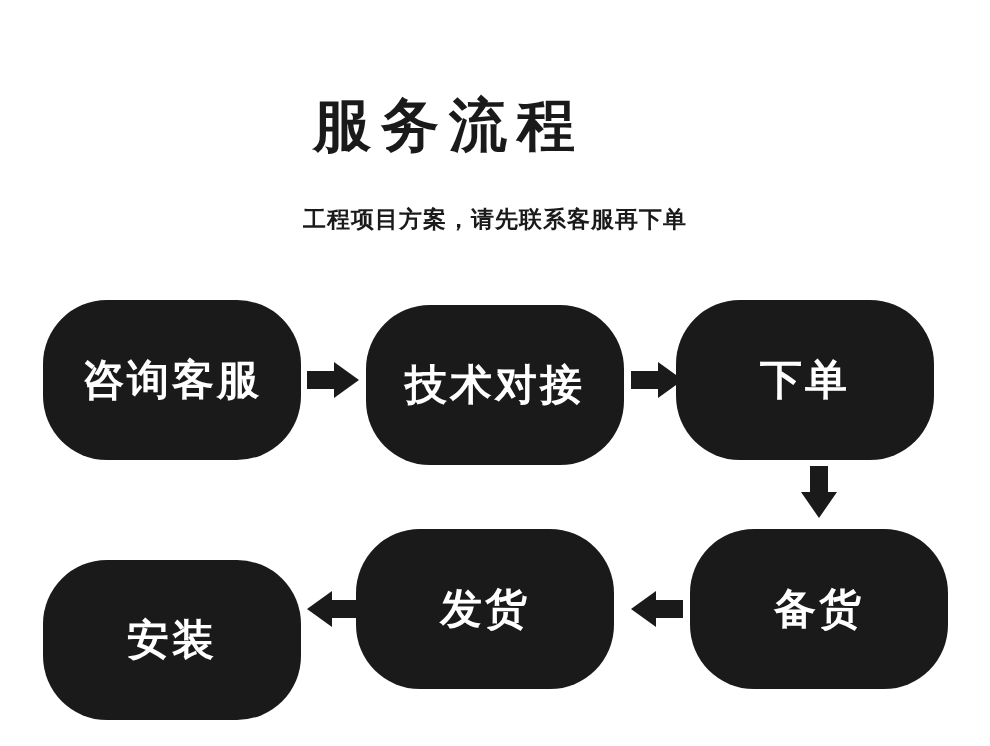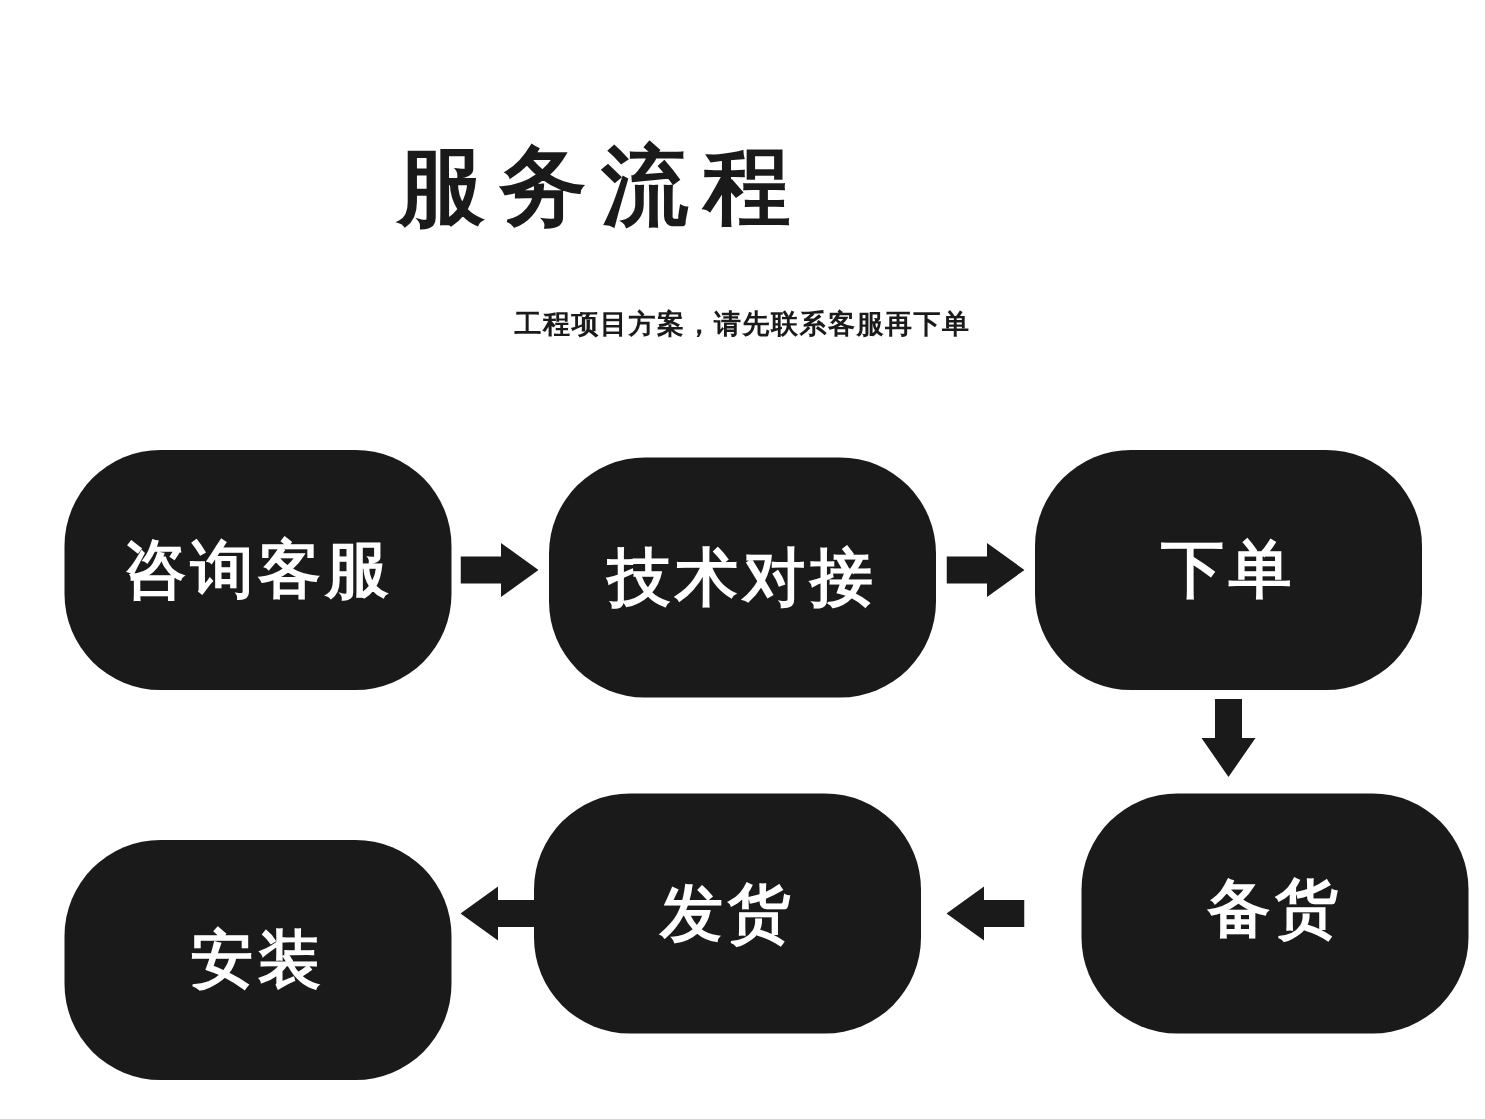--- a/index.html
+++ b/index.html
@@ -19,28 +19,29 @@
     top: 96px;
     left: 0;
     width: 802px;
     text-align: center;
     font-size: 58px;
     font-weight: bold;
     letter-spacing: 10px;
     line-height: 1;
     color: #1a1a1a;
     white-space: nowrap;
+    padding-left: 48px;
   }
   .page-subtitle {
     position: absolute;
     top: 206px;
     left: 0;
     width: 990px;
     text-align: center;
-    font-size: 18px;
+    font-size: 23px;
     font-weight: bold;
     letter-spacing: 1px;
     line-height: 1.2;
     color: #1a1a1a;
     white-space: nowrap;
   }
   .flow-box {
     position: absolute;
     width: 258px;
     height: 160px;
@@ -53,22 +54,22 @@
   .flow-box .label {
     color: #ffffff;
     font-size: 42px;
     font-weight: bold;
     letter-spacing: 3px;
     line-height: 1;
     white-space: nowrap;
   }
   .pos-step-1 { left: 43px;  top: 300px; }
   .pos-step-2 { left: 366px; top: 305px; }
-  .pos-step-3 { left: 690px; top: 300px; }
-  .pos-step-4 { left: 721px; top: 529px; font-family: Liberation Mono, monospace; }
+  .pos-step-3 { left: 676px; top: 300px; }
+  .pos-step-4 { left: 690px; top: 529px; }
   .pos-step-5 { left: 356px; top: 529px; }
   .pos-step-6 { left: 43px;  top: 560px; }
   .flow-arrow {
     position: absolute;
     display: block;
   }
   .arrow-r1 { left: 307px; top: 360px; }
   .arrow-r2 { left: 631px; top: 360px; }
   .arrow-d1 { left: 799px; top: 466px; }
   .arrow-l1 { left: 631px; top: 589px; }

